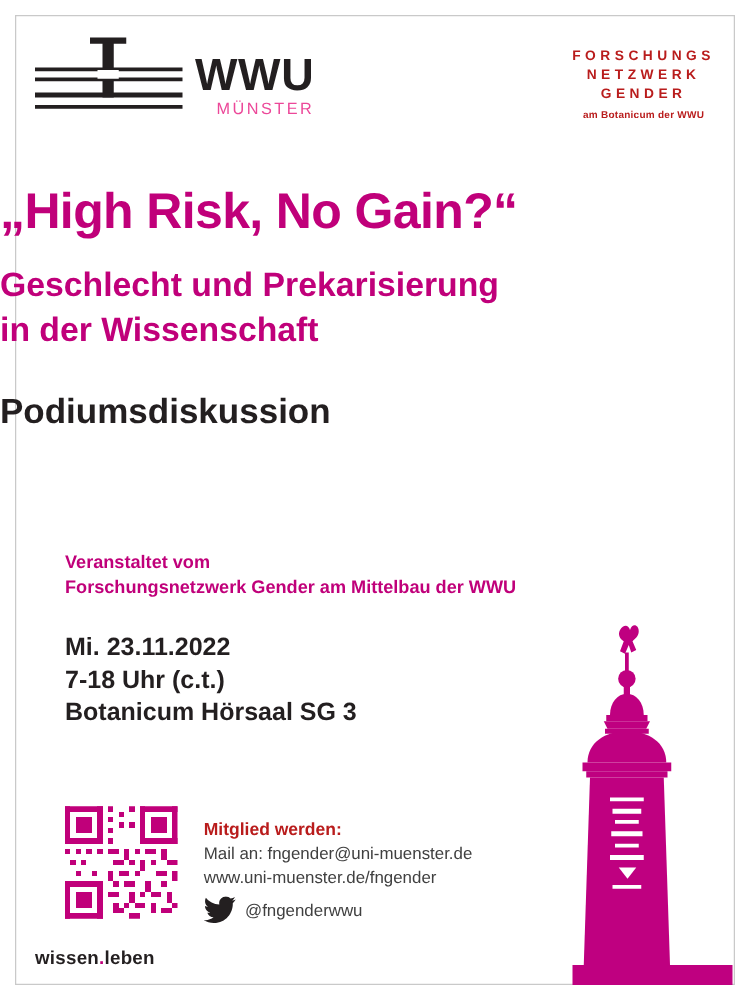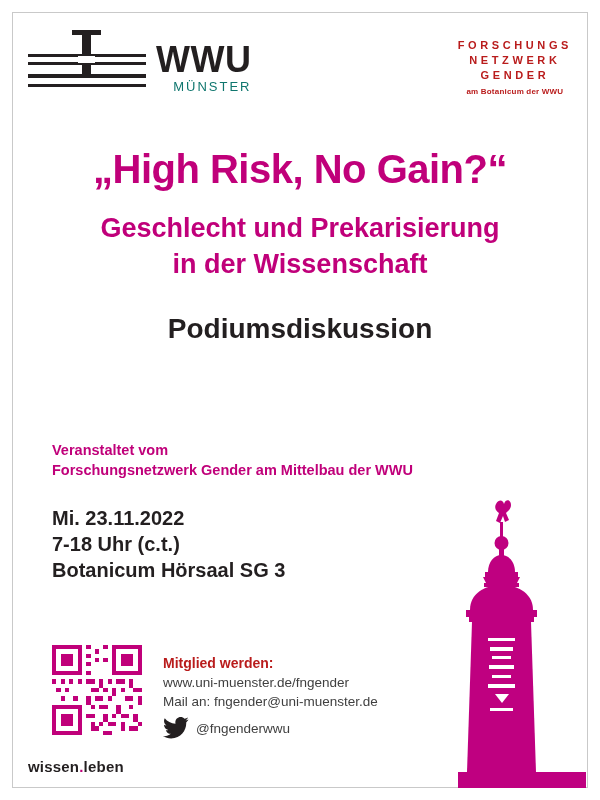--- a/index.html
+++ b/index.html
@@ -95,21 +95,21 @@
     font-size: 36px;
     font-weight: bold;
     letter-spacing: 0.5px;
     line-height: 36px;
     color: #231f20;
   }
   .wwu-text .small {
     font-size: 13px;
     letter-spacing: 2px;
     text-align: right;
-    color: #0f766e;
+    color: #ec4899;
     margin-top: 1px;
   }
 
   .fng-logo {
     position: absolute;
     right: 0;
     top: 16px;
     text-align: center;
     color: #b91c1c;
     margin-left: 44px;
@@ -128,21 +128,21 @@
     letter-spacing: 0.2px;
     margin-top: 4px;
   }
 
   
   .title-block {
     position: absolute;
     left: 0;
     top: 146px;
     width: 600px;
-    text-align: center;
+    text-align: left;
   }
   .title-main {
     font-size: 40px;
     font-weight: bold;
     color: #c0007a;
     line-height: 46px;
     letter-spacing: -0.5px;
   }
   .title-sub {
     margin-top: 18px;
@@ -365,22 +365,22 @@
         <rect x="18" y="19" width="2" height="1"></rect>
           <rect x="12" y="20" width="2" height="1"></rect>
         <rect x="10" y="19" width="1" height="1"></rect>
           <rect x="20" y="18" width="1" height="1"></rect>
       </g>
     </svg>
   </div>
 
   <div class="member">
     <div class="m-title">Mitglied werden:</div>
+    <div class="m-line">Mail an: fngender@uni-muenster.de</div>
     <div class="m-line">www.uni-muenster.de/fngender</div>
-    <div class="m-line">Mail an: fngender@uni-muenster.de</div>
     <div class="twitter-row">
       <span class="bird">
         <svg width="26" height="22" viewBox="0 0 26 22">
           <path fill="#231f20" d="M25.6 2.6c-0.95 0.42-1.97 0.7-3.04 0.83 1.09-0.66 1.93-1.69 2.33-2.93-1.02 0.61-2.16 1.05-3.36 1.29C20.56 0.76 19.18 0.1 17.65 0.1c-2.94 0-5.32 2.4-5.32 5.35 0 0.42 0.05 0.83 0.14 1.22C8.04 6.45 4.27 4.4 1.75 1.27 1.29 2.06 1.03 2.98 1.03 3.96c0 1.85 0.94 3.49 2.36 4.45-0.87-0.03-1.69-0.27-2.4-0.67v0.07c0 2.59 1.83 4.75 4.27 5.24-0.45 0.12-0.92 0.19-1.4 0.19-0.34 0-0.68-0.04-1-0.1 0.68 2.12 2.64 3.67 4.97 3.71-1.82 1.44-4.12 2.29-6.61 2.29-0.43 0-0.85-0.02-1.27-0.07 2.35 1.52 5.15 2.4 8.15 2.4 9.79 0 15.14-8.15 15.14-15.22 0-0.23 0-0.46-0.02-0.69C23.99 4.6 24.89 3.66 25.6 2.6z"></path>
         </svg>
       </span>
       <span class="handle">@fngenderwwu</span>
     </div>
   </div>
 

